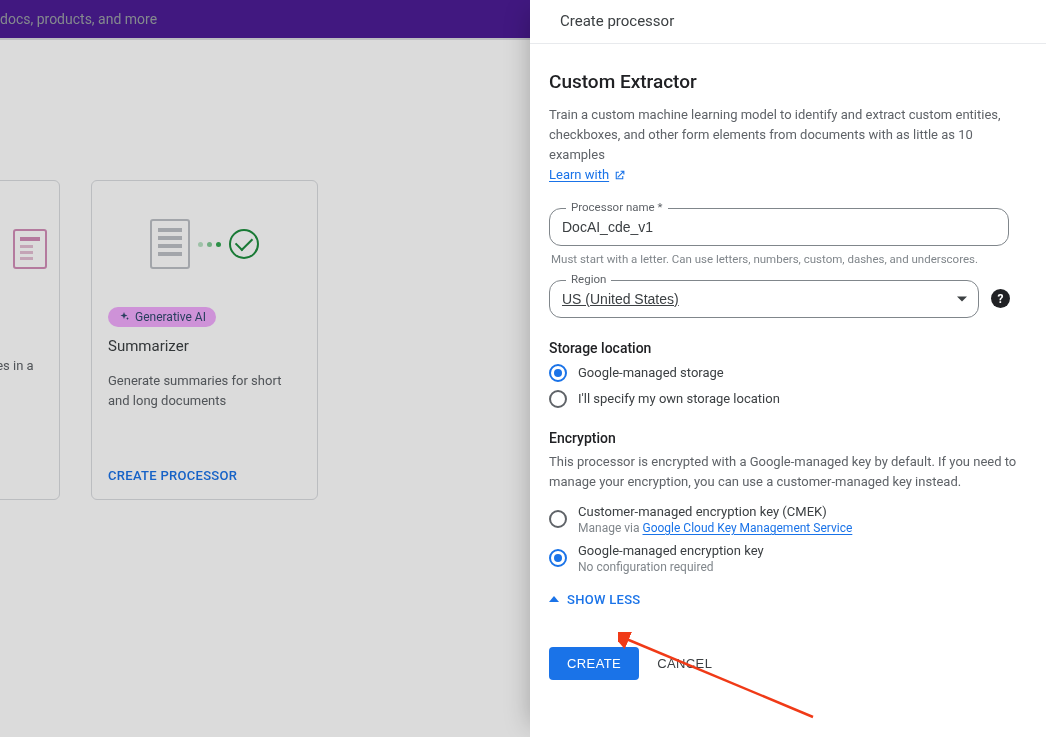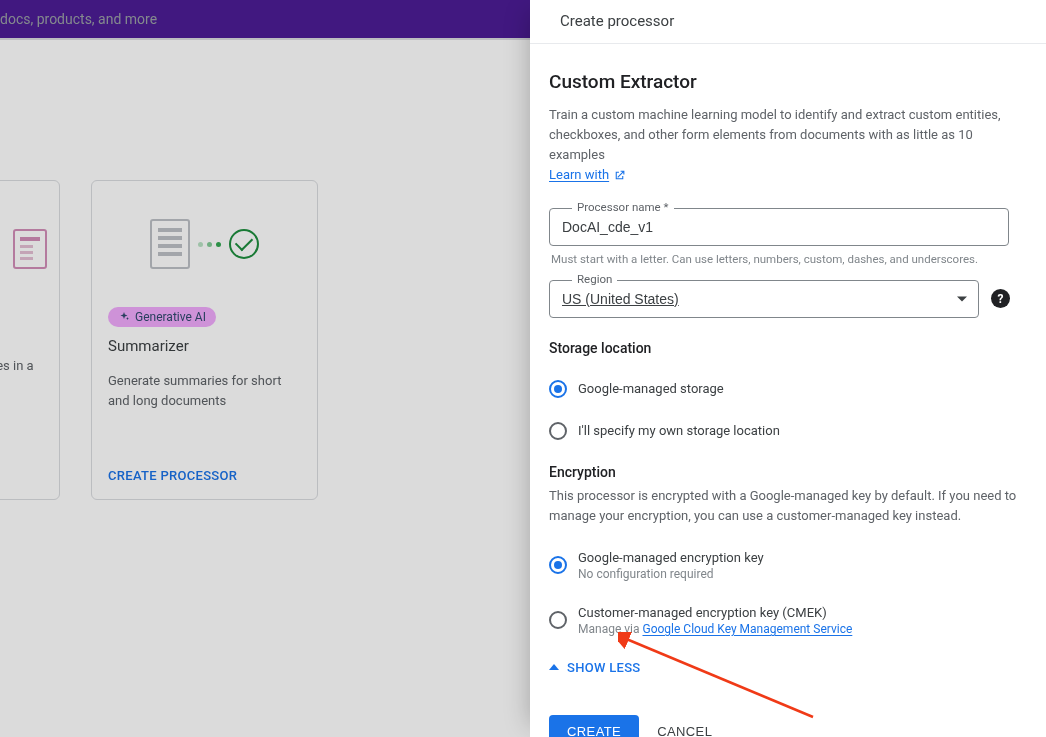--- a/index.html
+++ b/index.html
@@ -139,47 +139,47 @@
   .ext-link { color:#1a73e8; text-decoration: underline; text-underline-offset: 2px; display:inline-flex; align-items:center; gap:4px; cursor:pointer;}
   .ext-link svg { width:13px; height:13px; fill:#1a73e8;}
 
   
   .field-wrap { position:relative; margin-top:22px; }
   .field-wrap.region { margin-top:14px; }
   .field {
     width: 460px;
     height: 38px;
     border: 1px solid #80868b;
-    border-radius: 4px;
+    border-radius: 12px;
     padding: 0 12px;
     font-size:14px;
     color:#3c4043;
     background:#fff;
     outline:none;
   }
   .field-label {
     position:absolute;
-    top:-8px; left:23px;
+    top:-8px; left:17px;
     background:#fff;
     padding:0 5px;
     font-size:11.5px;
     color:#5f6368;
   }
   .helper { width:460px; font-size:11.5px; color:#80868b; margin:6px 2px 0; }
 
   .region-row { display:flex; align-items:center; gap:12px;}
   .select-field { position:relative; }
   .select-field .field { padding-right:34px; cursor:pointer; }
   .caret { position:absolute; right:12px; top:50%; transform:translateY(-50%); border-left:5px solid transparent; border-right:5px solid transparent; border-top:5px solid #3c4043;}
   .help-ico { width:19px; height:19px; border-radius:50%; background:#202124; color:#fff; font-size:12px; font-weight:700; display:flex; align-items:center; justify-content:center; cursor:pointer;}
 
   .section-h { font-size:14px; font-weight:500; color:#202124; margin:22px 0 6px;}
   .sub-blurb { font-size:13px; color:#5f6368; line-height:1.55; margin-bottom:12px;}
 
-  .radio-row { display:flex; align-items:center; gap:11px; margin:24px 0; cursor:pointer;}
+  .radio-row { display:flex; align-items:center; gap:11px; margin:8px 0; cursor:pointer;}
   .radio-row .lab { font-size:13px; color:#3c4043;}
   .radio-row .sub { font-size:12px; color:#80868b; margin-top:2px;}
   .radio-col .txt { display:flex; flex-direction:column;}
   .radio {
     width:18px; height:18px; border:2px solid #5f6368; border-radius:50%; flex-shrink:0; position:relative;
   }
   .radio.checked { border-color:#1a73e8; }
   .radio.checked::after { content:""; position:absolute; inset:3px; border-radius:50%; background:#1a73e8;}
 
   .inline-link { color:#1a73e8; text-decoration:underline; text-underline-offset:2px; cursor:pointer;}
@@ -287,33 +287,33 @@
     </div>
     <div class="radio-row">
       <span class="radio"></span>
       <span class="lab">I'll specify my own storage location</span>
     </div>
 
     <div class="section-h">Encryption</div>
     <div class="sub-blurb">This processor is encrypted with a Google-managed key by default. If you need to manage your encryption, you can use a customer-managed key instead.</div>
 
     <div class="radio-row radio-col">
-      <span class="radio checked"></span>
-      <span class="txt">
-        <span class="lab">Google-managed encryption key</span>
-        <span class="sub">No configuration required</span>
-      </span>
-    </div>
-    <div class="radio-row radio-col">
       <span class="radio"></span>
       <span class="txt">
         <span class="lab">Customer-managed encryption key (CMEK)</span>
         <span class="sub">
           <span>Manage via </span><span class="inline-link">Google Cloud Key Management Service</span>
         </span>
+      </span>
+    </div>
+    <div class="radio-row radio-col">
+      <span class="radio checked"></span>
+      <span class="txt">
+        <span class="lab">Google-managed encryption key</span>
+        <span class="sub">No configuration required</span>
       </span>
     </div>
 
     <div class="show-less">
       <span class="chev"></span>
       <span>SHOW LESS</span>
     </div>
 
     <div class="actions">
       <button class="btn-primary">CREATE</button>

